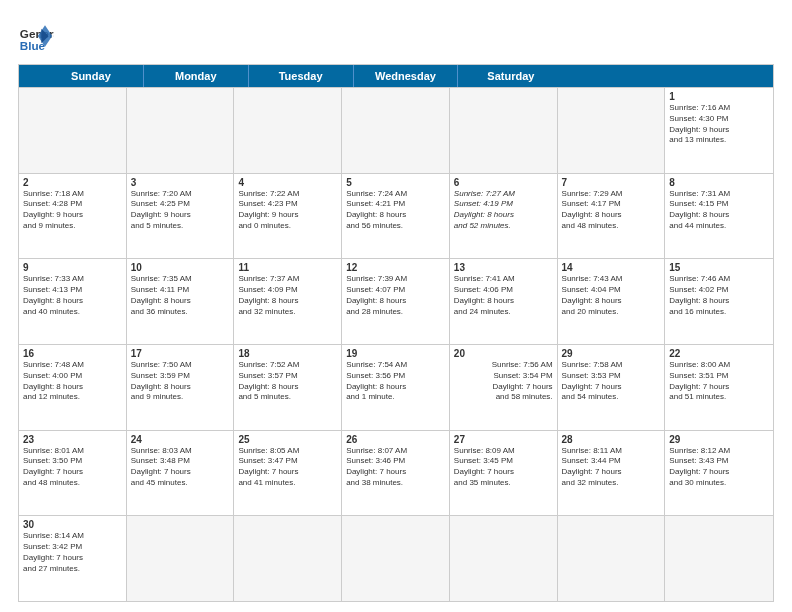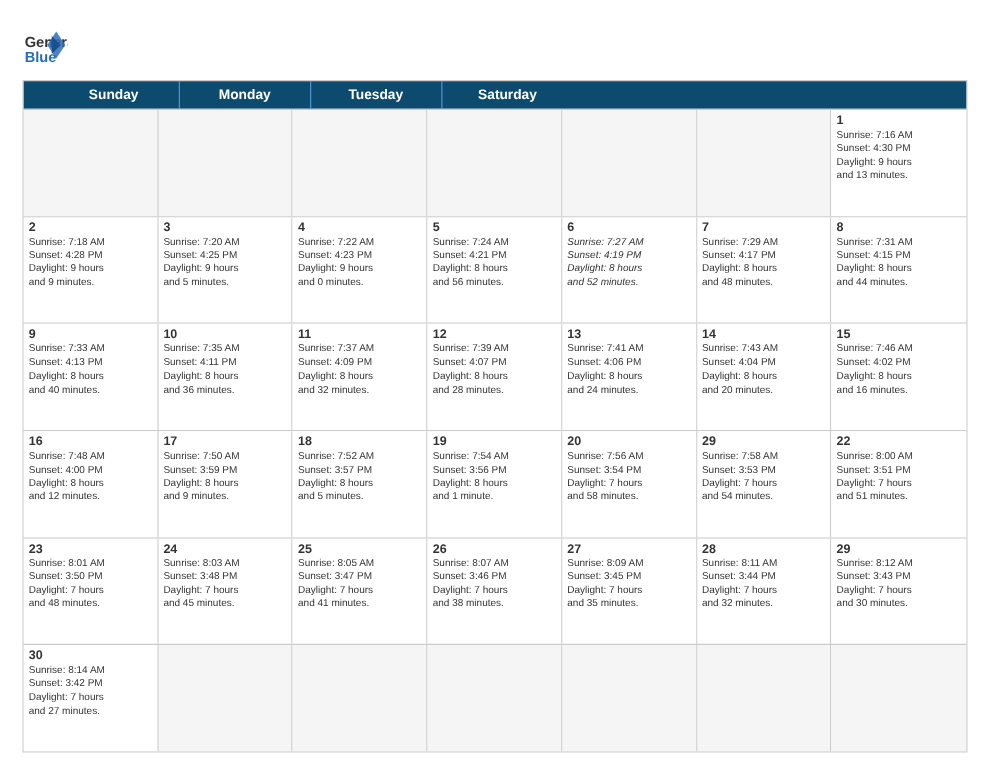--- a/index.html
+++ b/index.html
@@ -48,21 +48,21 @@
     }
     .calendar {
       flex: 1;
       display: flex;
       flex-direction: column;
       border: 1px solid #ccc;
     }
     .cal-header-row {
       display: grid;
       grid-template-columns: repeat(7, 1fr);
-      background: #0c4a6e;
+      background: #0369a1;
       padding-left: 20px;
     }
     .cal-header-cell {
       color: #fff;
       font-size: 11px;
       font-weight: bold;
       padding: 5px 4px;
       text-align: center;
       border-right: 1px solid #5090cc;
     }
@@ -118,20 +118,21 @@
       <div class="month-year"></div>
       <div class="location"></div>
     </div>
   </div>
 
   <div class="calendar">
     <div class="cal-header-row">
     <div class="cal-header-cell">Sunday</div>
         <div class="cal-header-cell">Monday</div>
         <div class="cal-header-cell">Tuesday</div>
+        <div class="cal-header-cell">Wednesday</div>
         <div class="cal-header-cell">Saturday</div>
       </div>
     <div class="cal-body">
     <div class="cal-row">
           <div class="cal-cell empty"></div>
           <div class="cal-cell empty"></div>
           <div class="cal-cell empty"></div>
           <div class="cal-cell empty"></div>
           <div class="cal-cell empty"></div>
           <div class="cal-cell empty"></div>
@@ -269,21 +270,21 @@
           </div>
           <div class="cal-cell">
             <span class="day-num">19</span>
             <div class="cell-info" style="white-space: pre-line;">Sunrise: 7:54 AM
 Sunset: 3:56 PM
 Daylight: 8 hours
 and 1 minute.</div>
           </div>
           <div class="cal-cell">
             <span class="day-num">20</span>
-            <div class="cell-info" style="white-space: pre-line;">Sunrise: 7:56 AM
+            <div class="cell-info" style="white-space: pre-line; text-align: right;">Sunrise: 7:56 AM
 Sunset: 3:54 PM
 Daylight: 7 hours
 and 58 minutes.</div>
           </div>
           <div class="cal-cell">
             <span class="day-num">29</span>
             <div class="cell-info" style="white-space: pre-line;">Sunrise: 7:58 AM
 Sunset: 3:53 PM
 Daylight: 7 hours
 and 54 minutes.</div>

